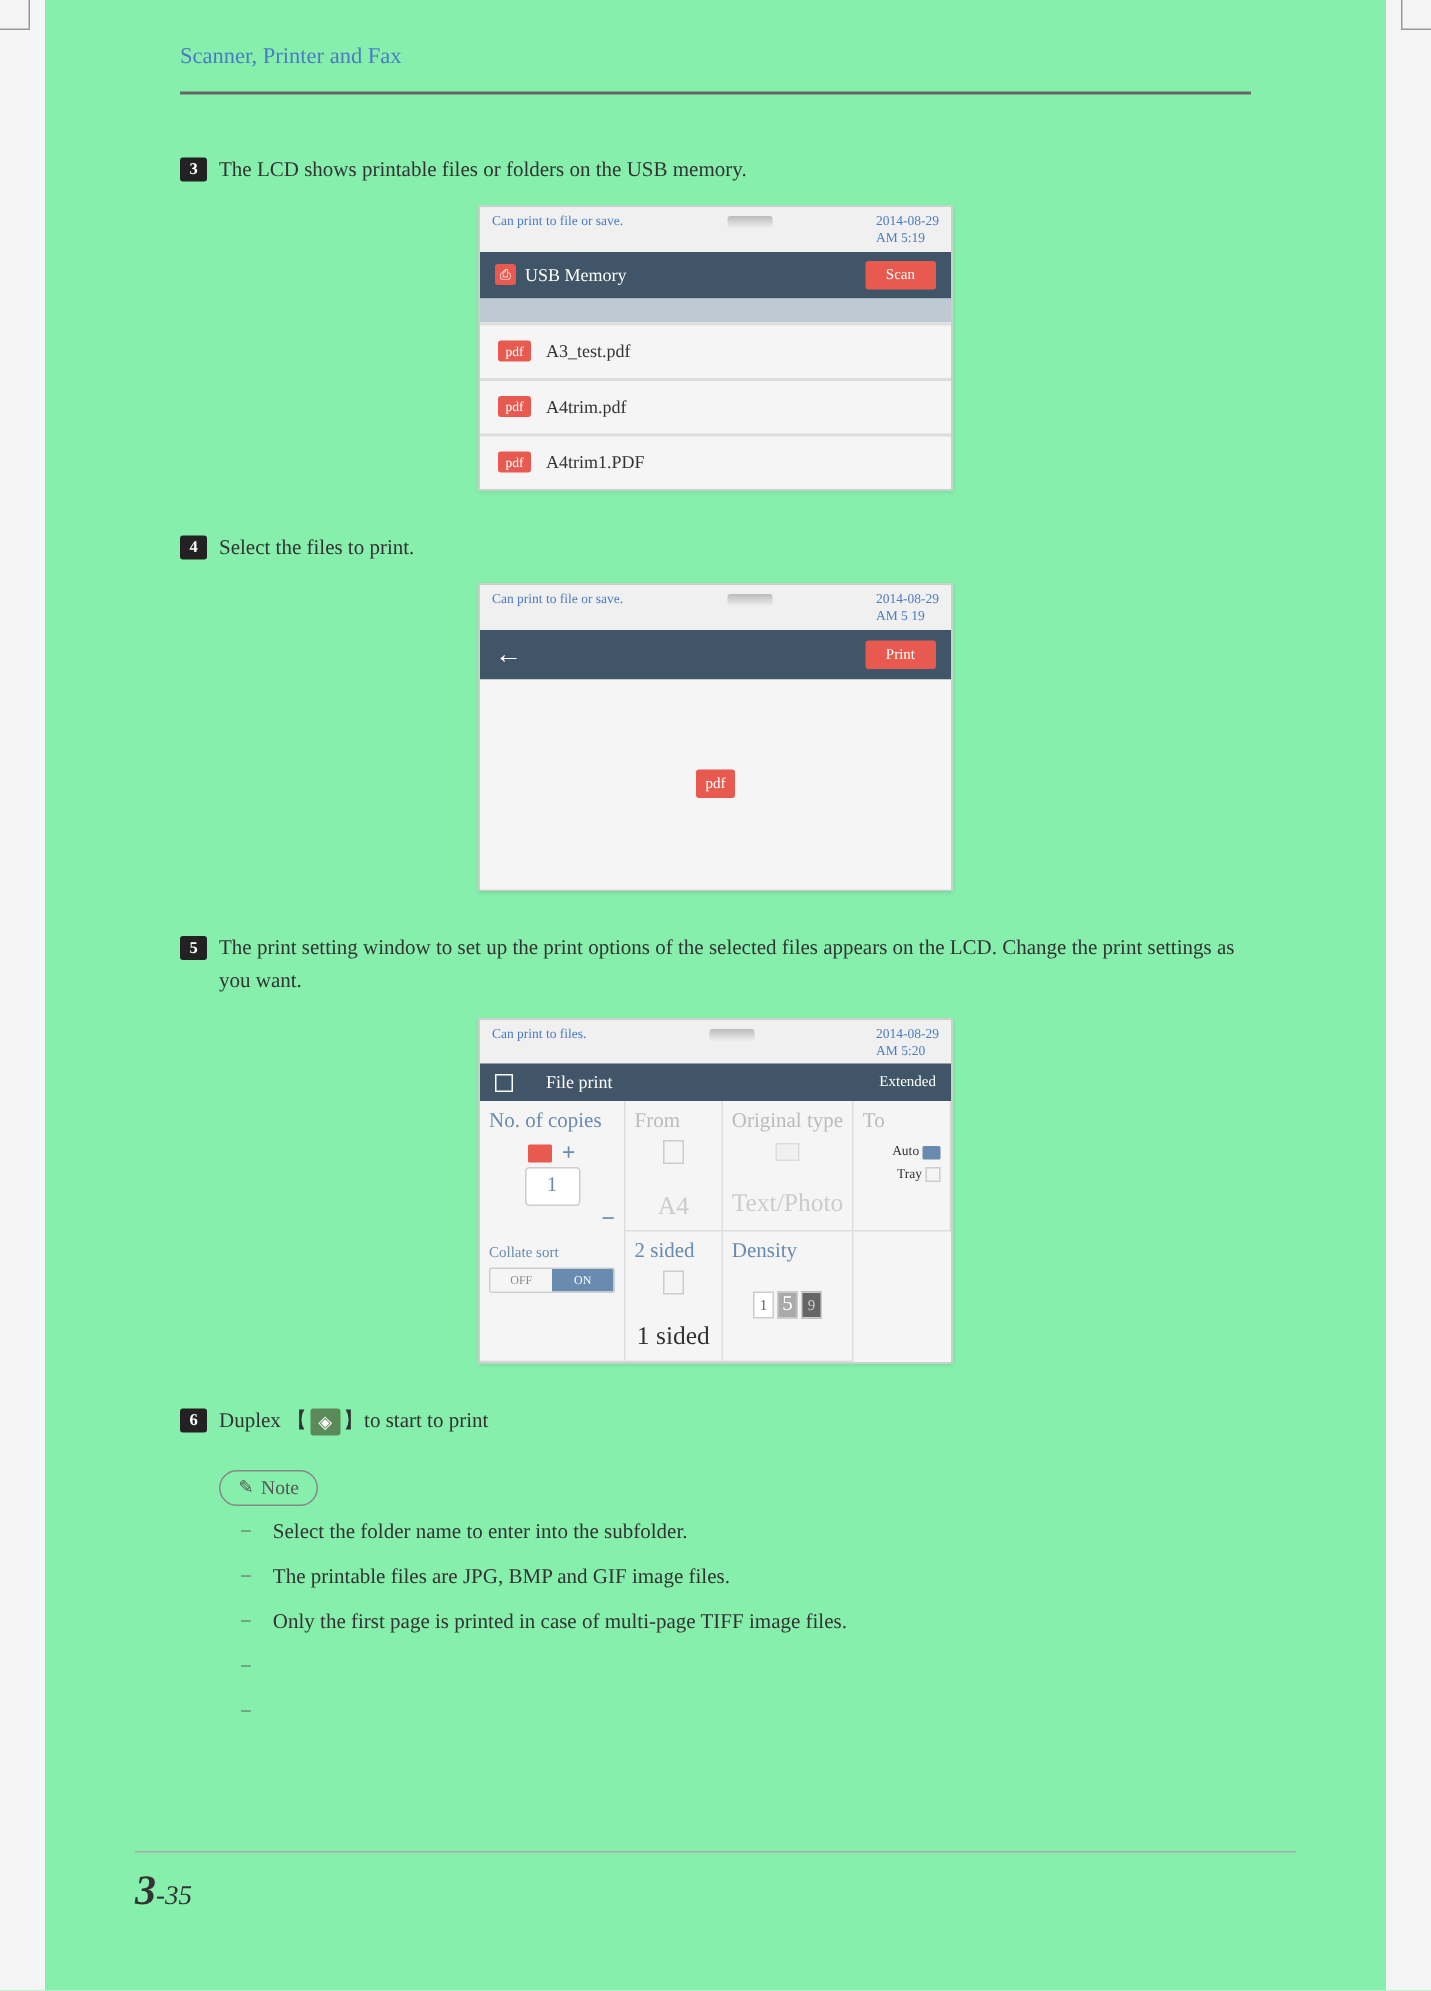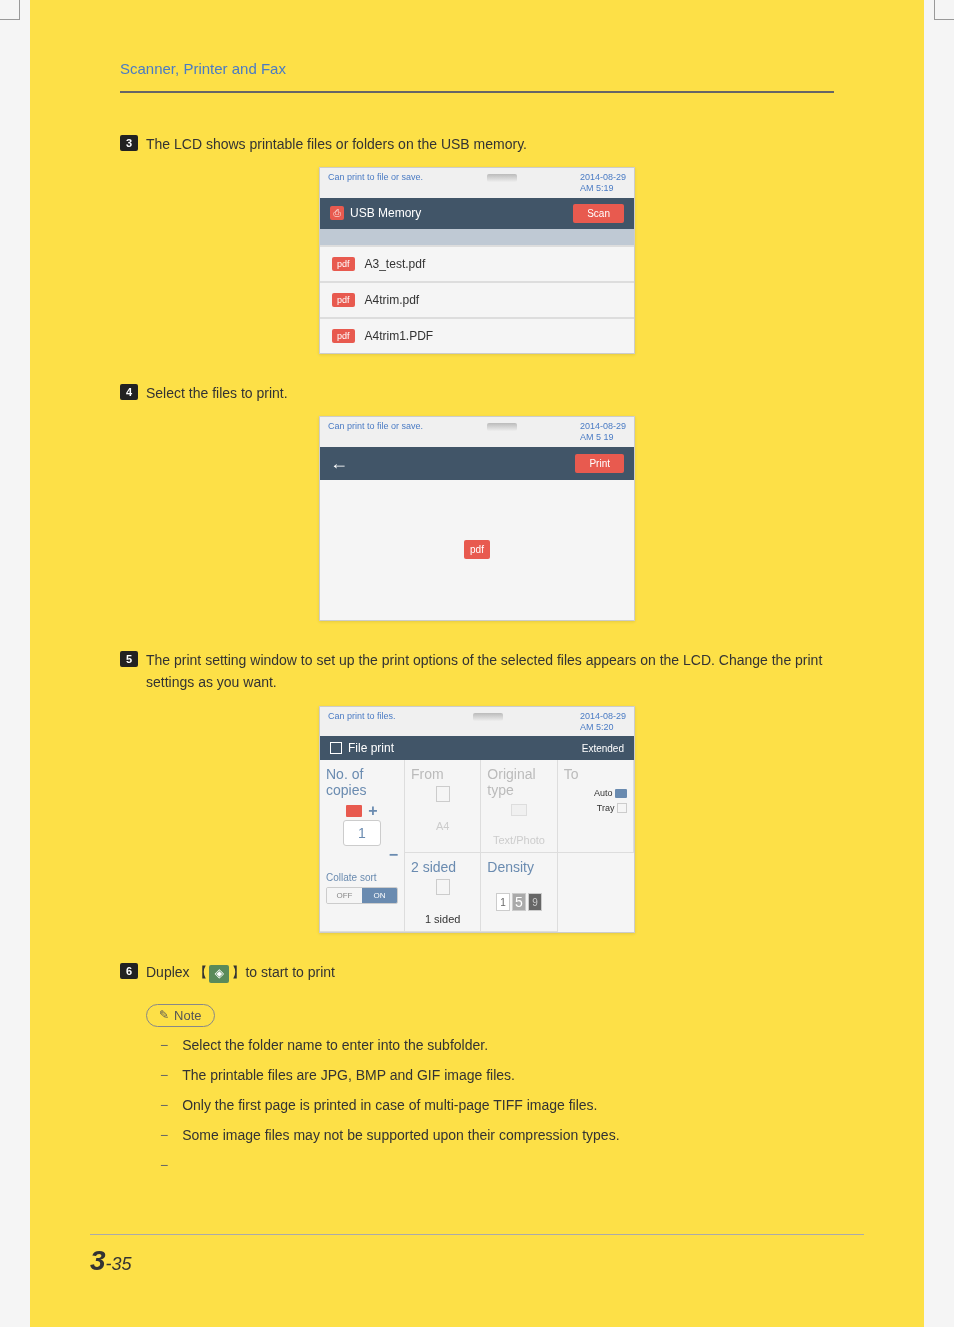--- a/index.html
+++ b/index.html
@@ -15,24 +15,25 @@
       position: relative;
     }
     .crop-mark {
       position: absolute;
       width: 20px;
       height: 20px;
     }
     .crop-tl { top: 0; left: 0; border-right: 1px solid #999; border-bottom: 1px solid #999; }
     .crop-tr { top: 0; right: 0; border-left: 1px solid #999; border-bottom: 1px solid #999; }
     .page {
-      padding: 60px 90px 40px 90px;
+      padding: 30px 90px 40px 90px;
       height: 100%;
-      background: #fde047;
+      background: #86efac;
       margin: 0 30px;
+      font-family: Liberation Serif, serif;
     }
     .header {
       color: #4a7bc4;
       font-size: 15px;
       padding-bottom: 14px;
       border-bottom: 2px solid #666;
       margin-bottom: 40px;
     }
     .step {
       margin-bottom: 20px;
@@ -149,21 +150,21 @@
     }
     .settings-bar {
       background: #415568;
       color: white;
       padding: 5px 10px;
       display: flex;
       justify-content: space-between;
       align-items: center;
       font-size: 12px;
     }
-    .settings-title { display: flex; align-items: center; gap: 6px; }
+    .settings-title { display: flex; align-items: center; gap: 22px; }
     .doc-icon {
       width: 12px;
       height: 12px;
       border: 1px solid white;
     }
     .ext-btn { font-size: 10px; }
     .settings-grid {
       display: grid;
       grid-template-columns: 1fr 1fr 1fr 1fr;
       background: #f5f5f5;
@@ -175,21 +176,21 @@
       min-height: 68px;
       position: relative;
     }
     .setting-label {
       font-size: 14px;
       color: #6a8bb0;
       margin-bottom: 4px;
     }
     .setting-label.dim { color: #bbb; }
     .setting-value {
-      font-size: 11px;
+      font-size: 17px;
       color: #888;
       text-align: center;
       margin-top: 18px;
     }
     .setting-value.dim { color: #ccc; }
     .copies-box {
       display: flex;
       flex-direction: column;
       align-items: center;
     }
@@ -226,21 +227,21 @@
     .collate-label {
       font-size: 10px;
       color: #6a8bb0;
       margin: 8px 0 4px 0;
     }
     .toggle {
       display: flex;
       border: 1px solid #ccc;
       border-radius: 2px;
       overflow: hidden;
-      width: 72px;
+      width: 84px;
       margin: 0 auto;
     }
     .toggle-off {
       flex: 1;
       font-size: 8px;
       padding: 3px;
       text-align: center;
       background: #f5f5f5;
       color: #888;
     }
@@ -538,21 +539,20 @@
       <div class="note-item">
         <span class="note-dash">−</span>
         <span>The printable files are JPG, BMP and GIF image files.</span>
       </div>
       <div class="note-item">
         <span class="note-dash">−</span>
         <span>Only the first page is printed in case of multi-page TIFF image files.</span>
       </div>
       <div class="note-item">
         <span class="note-dash">−</span>
-        <span>Some image files may not be supported upon their compression types.</span>
       </div>
       <div class="note-item">
         <span class="note-dash">−</span>
       </div>
     </div>
   </div>
 
   <div class="footer">
     <span class="page-num">3</span><span class="page-sub">-35</span>
   </div>

